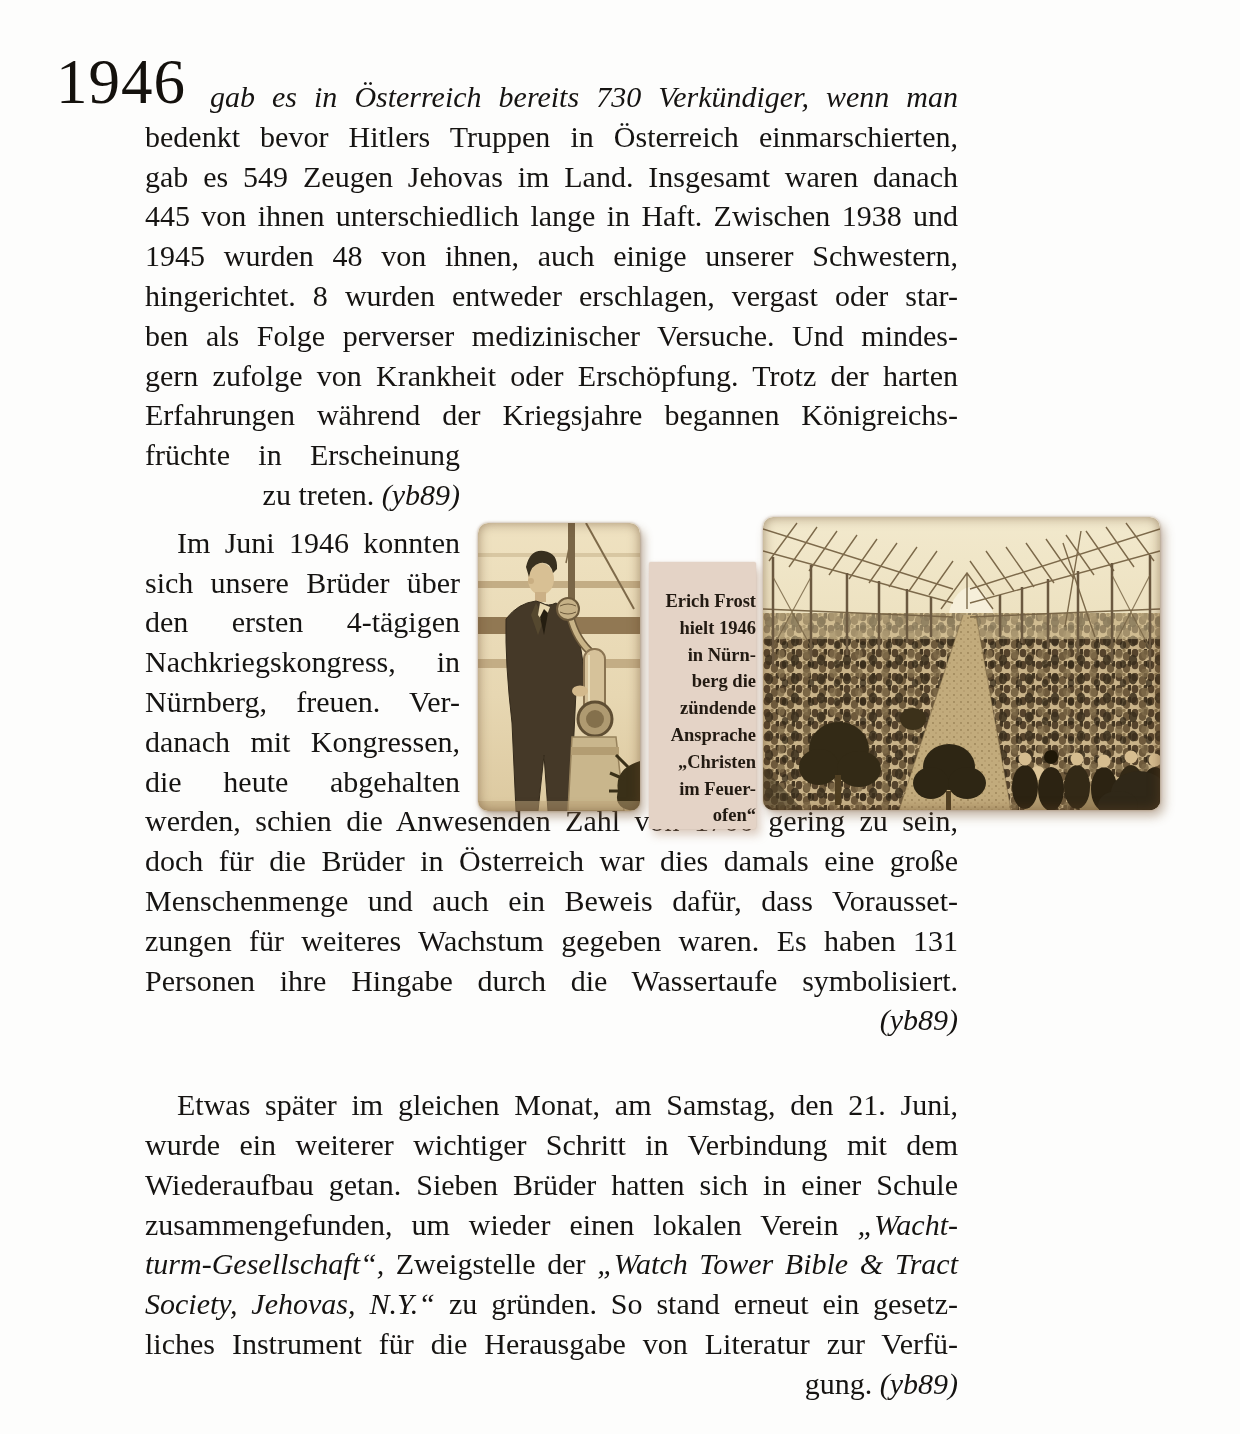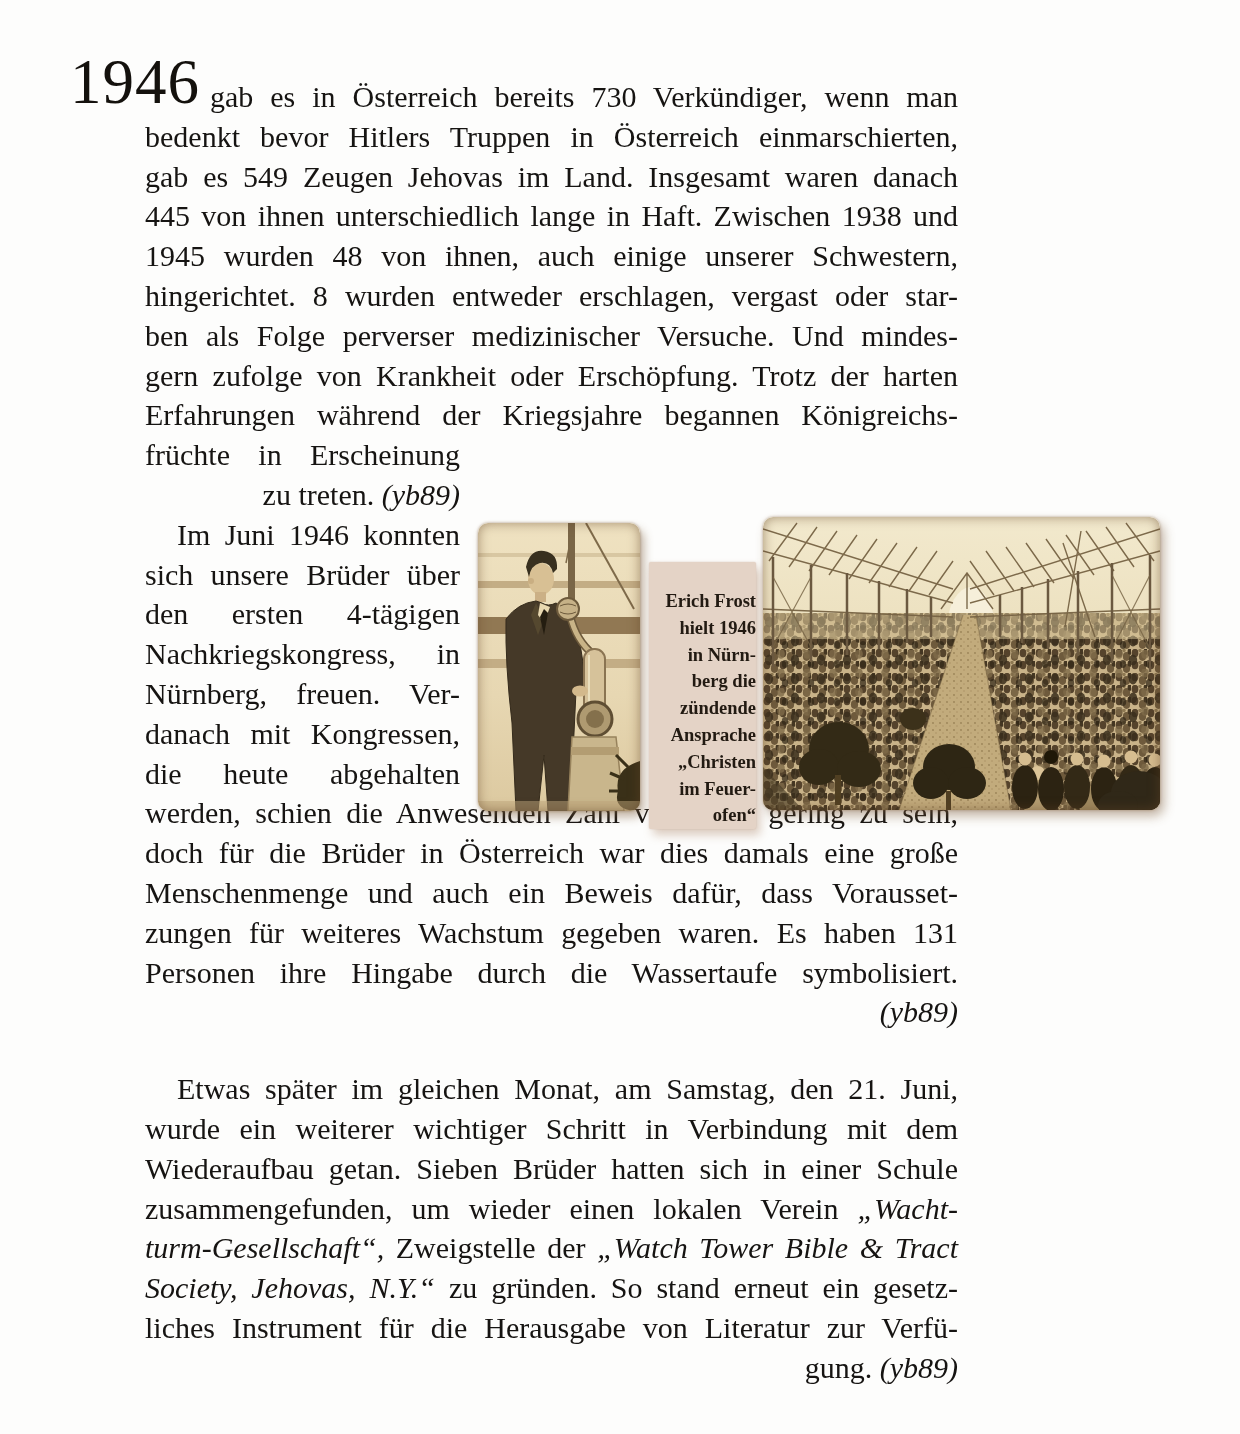--- a/index.html
+++ b/index.html
@@ -3,30 +3,30 @@
 <meta charset="utf-8">
 <style>
   html,body{margin:0;padding:0;}
   body{
     width:1240px;height:1434px;position:relative;background:#fdfdfc;
     font-family:"Liberation Serif","DejaVu Serif",serif;color:#161412;
     overflow:hidden;
   }
   *{box-sizing:border-box;}
   .dropcap{
-    position:absolute;left:70px;top:51px;font-size:63px;line-height:1;
+    position:absolute;left:56px;top:51px;font-size:63px;line-height:1;
     letter-spacing:1px;color:#14110d;
   }
   .textcol{position:absolute;left:145px;top:77px;width:813px;}
   .ln{height:39.8px;line-height:39.8px;font-size:30px;text-align:right;}
   .w{width:813px;}
   .n{width:315px;}
   .j{text-align:justify;text-align-last:justify;}
-  .l1{padding-left:65px;}
-  .ind{padding-left:32px;}
+  .l1{padding-left:65px;font-style:italic;}
+  .ind{padding-left:32px;margin-top:8px;}
   .gap{height:37px;}
   .it{font-style:italic;}
   
   .ph{position:absolute;border-radius:10px;overflow:hidden;}
   .ph svg{display:block;width:100%;height:100%;}
   .ph-left{left:478px;top:523px;width:162px;height:288px;
     box-shadow:0 0 3px rgba(125,90,55,.6),4px 6px 10px rgba(125,90,55,.45);}
   .ph-right{left:763px;top:517px;width:397px;height:293px;
     box-shadow:0 0 3px rgba(125,90,55,.55),4px 6px 11px rgba(125,90,55,.45);}
   .vig{position:absolute;inset:0;border-radius:inherit;pointer-events:none;

